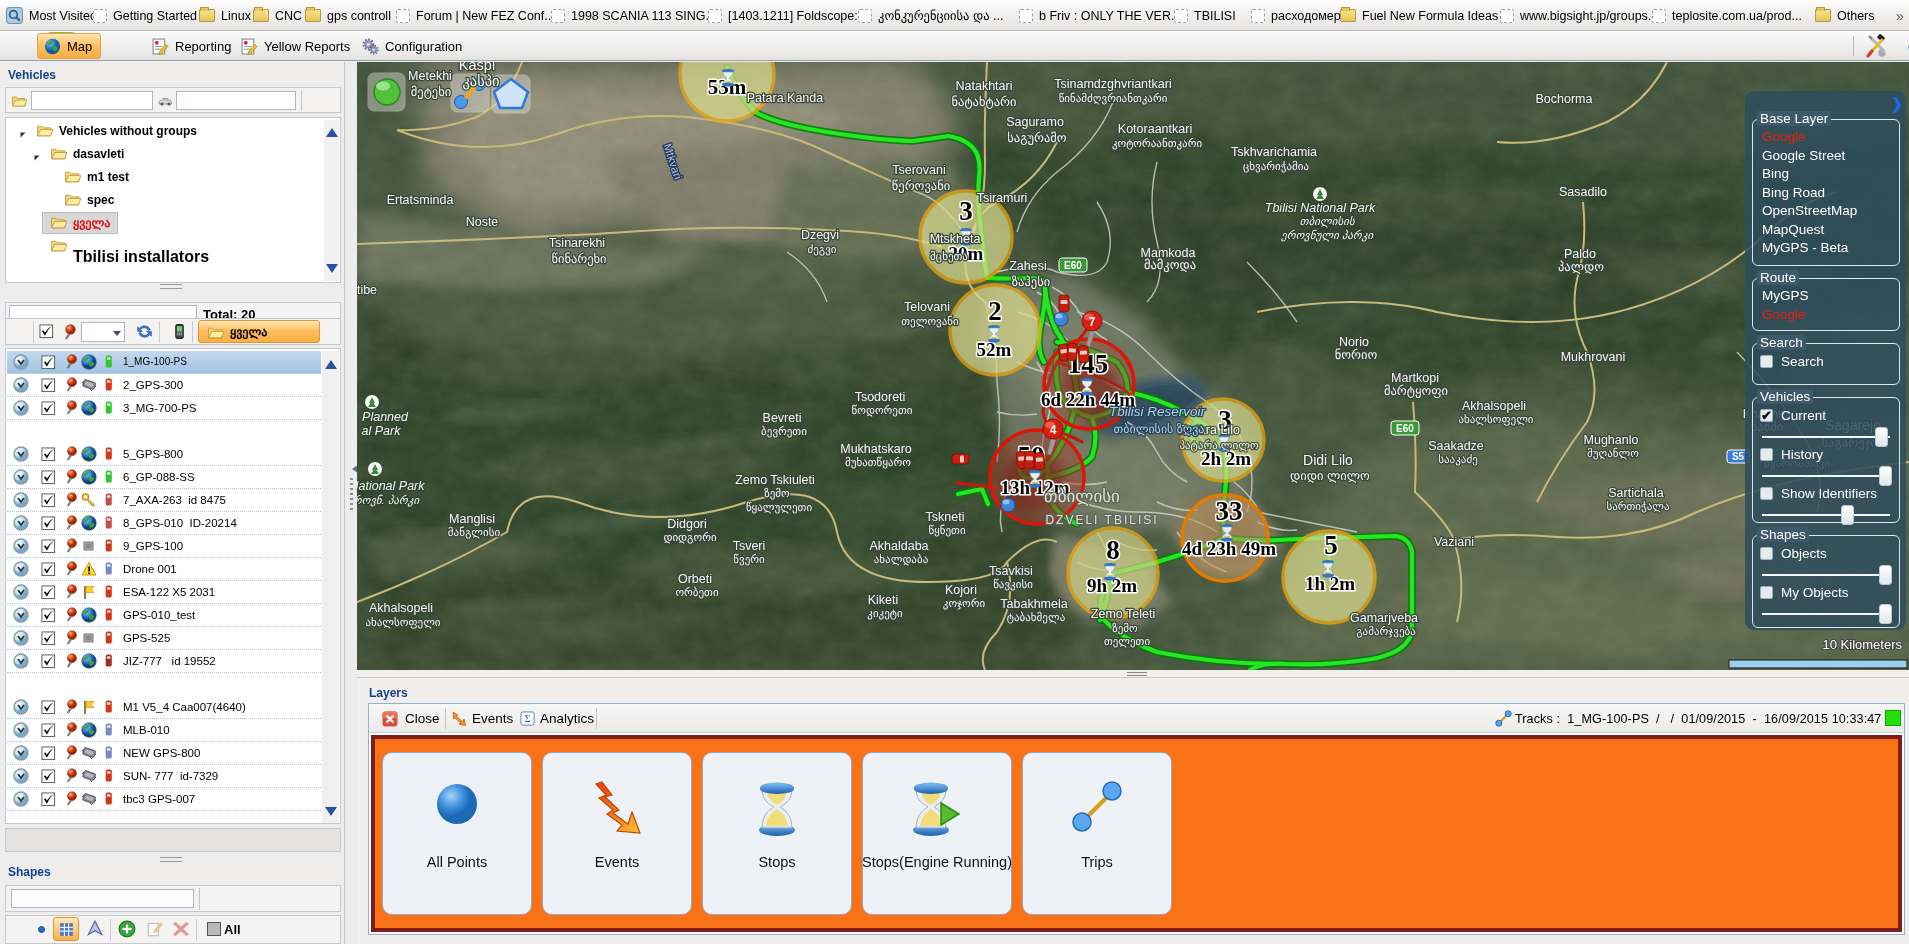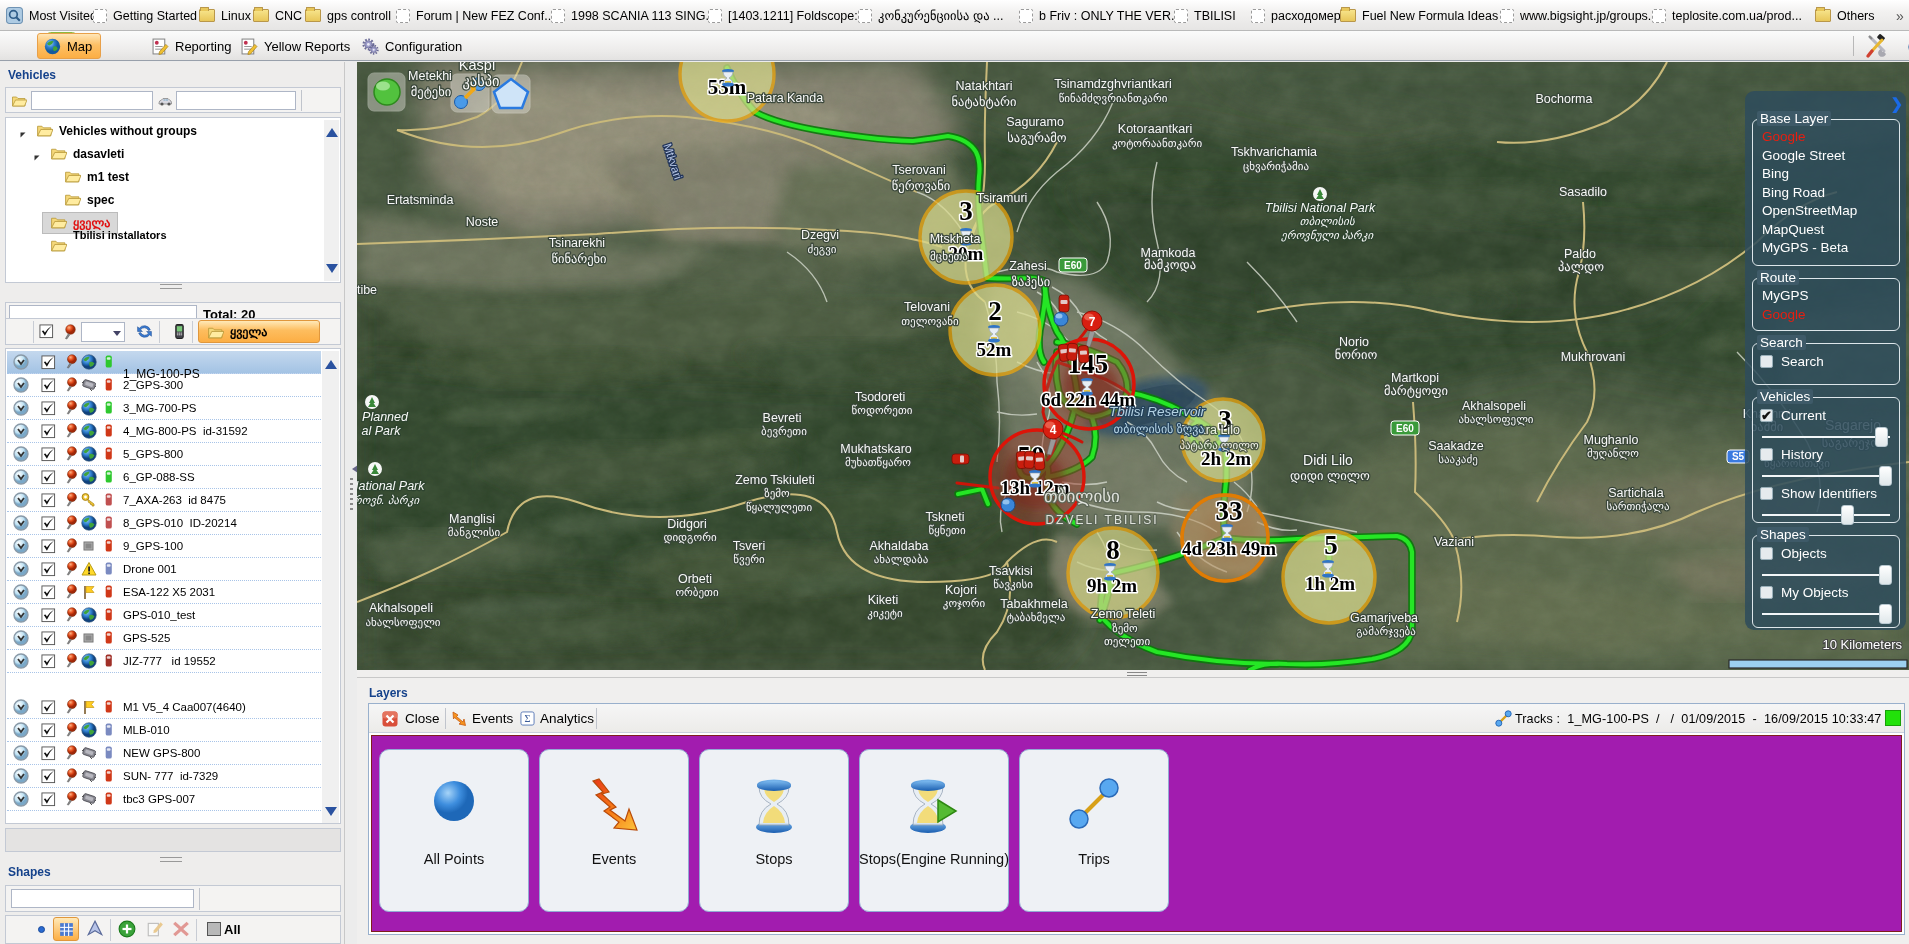--- a/index.html
+++ b/index.html
@@ -348,21 +348,21 @@
       </svg>
     <b class="abs" style="left:81px;top:75px;font-size:12px">spec</b>
     <div class="abs" style="left:36px;top:94px;width:76px;height:22px;background:#d8d8d8;border:1px solid #bbb"></div>
     <svg class="abs" style="left:44px;top:96px" width="17" height="17">
         <use href="#fold"></use>
       </svg>
     <b class="abs" style="left:67px;top:98px;font-size:12px;color:#e01010">ყველა</b>
     <svg class="abs" style="left:44px;top:119px" width="17" height="17">
         <use href="#fold"></use>
       </svg>
-    <b class="abs" style="left:67px;top:111px;font-size:11px">Tbilisi installators</b>
+    <b class="abs" style="left:67px;top:130px;font-size:16px">Tbilisi installators</b>
     <div class="abs" style="left:318px;top:2px;width:15px;height:161px;background:#f0f0f0"></div>
     <div class="abs" style="left:320px;top:4px;width:0;height:0;border:6px solid transparent;border-bottom:9px solid #2a52a0"></div>
     <div class="abs" style="left:320px;top:146px;width:0;height:0;border:6px solid transparent;border-top:9px solid #2a52a0"></div>
   </div>
 
   <div class="abs" style="left:160px;top:222px;width:22px;height:5px;border-top:1px solid #999;border-bottom:1px solid #999"></div>
 
   <div class="panelbox" style="left:5px; top:228px; width:336px; height:25px;margin-top:12px;">
     <input class="inp abs" style="left: 3px; top: 2px; width: 188px; height: 19px;">
     <b class="abs" style="left:197px;top:4px;font-size:13px">Total: 20</b>
@@ -406,21 +406,21 @@
         <svg class="abs" style="left:57px;top:3px" width="15" height="15">
           <use href="#pin"></use>
         </svg>
         <svg class="abs" style="left:74px;top:3px" width="16" height="16">
           <use href="#globe"></use>
         </svg>
         <svg class="abs" style="left:94px;top:3px" width="15" height="15" viewBox="0 0 16 16">
           <rect x="5" y="1.5" width="6.5" height="13" rx="2" fill="#2ec82e"></rect>
           <rect x="6.2" y="3.5" width="4" height="2.5" rx="1" fill="#fff" opacity="0.8"></rect>
         </svg>
-        <span class="abs" style="left:116px;top:16px;font-size:12px">1_MG-100-PS</span>
+        <span class="abs" style="left:116px;top:5px;font-size:10px">1_MG-100-PS</span>
       </div>
 <div class="vrow" style="top:25px;">
         <svg class="abs" style="left:6px;top:3px" width="16" height="16">
           <use href="#clock"></use>
         </svg>
         <svg class="abs" style="left:34px;top:4px" width="15" height="15">
           <use href="#cbx"></use>
         </svg>
         <svg class="abs" style="left:57px;top:3px" width="15" height="15">
           <use href="#pin"></use>
@@ -445,39 +445,20 @@
           <use href="#pin"></use>
         </svg>
         <svg class="abs" style="left:74px;top:3px" width="16" height="16">
           <use href="#globe"></use>
         </svg>
         <svg class="abs" style="left:94px;top:3px" width="15" height="15" viewBox="0 0 16 16">
           <rect x="5" y="1.5" width="6.5" height="13" rx="2" fill="#2ec82e"></rect>
           <rect x="6.2" y="3.5" width="4" height="2.5" rx="1" fill="#fff" opacity="0.8"></rect>
         </svg>
         <span class="abs" style="left:116px;top:5px;font-size:11.5px">3_MG-700-PS</span>
-      </div>
-<div class="vrow" style="top:71px;">
-        <svg class="abs" style="left:6px;top:3px" width="16" height="16">
-          <use href="#clock"></use>
-        </svg>
-        <svg class="abs" style="left:34px;top:4px" width="15" height="15">
-          <use href="#cbx"></use>
-        </svg>
-        <svg class="abs" style="left:57px;top:3px" width="15" height="15">
-          <use href="#pin"></use>
-        </svg>
-        <svg class="abs" style="left:74px;top:3px" width="16" height="16">
-          <use href="#globe"></use>
-        </svg>
-        <svg class="abs" style="left:94px;top:3px" width="15" height="15" viewBox="0 0 16 16">
-          <rect x="5" y="1.5" width="6.5" height="13" rx="2" fill="#d03818"></rect>
-          <rect x="6.2" y="3.5" width="4" height="2.5" rx="1" fill="#fff" opacity="0.8"></rect>
-        </svg>
-        <span class="abs" style="left:116px;top:5px;font-size:11.5px">4_MG-800-PS&nbsp; id-31592</span>
       </div>
 <div class="vrow" style="top:94px;">
         <svg class="abs" style="left:6px;top:3px" width="16" height="16">
           <use href="#clock"></use>
         </svg>
         <svg class="abs" style="left:34px;top:4px" width="15" height="15">
           <use href="#cbx"></use>
         </svg>
         <svg class="abs" style="left:57px;top:3px" width="15" height="15">
           <use href="#pin"></use>
@@ -1383,21 +1364,21 @@
       <span class="abs" style="left:171px;top:7px;font-size:13.5px">Analytics</span>
       <div class="abs" style="left:227px;top:4px;width:1px;height:21px;background:#c0c4cc"></div>
       <svg class="abs" style="left:1126px;top:6px" width="17" height="17" viewBox="0 0 17 17">
           <line x1="4" y1="13" x2="13" y2="4" stroke="#d8a018" stroke-width="2.4"></line>
           <circle cx="13.2" cy="3.8" r="3" fill="#58a8f0" stroke="#2a6ab8"></circle>
           <circle cx="3.8" cy="13.2" r="3" fill="#58a8f0" stroke="#2a6ab8"></circle>
         </svg>
       <span class="abs" style="left:1146px;top:8px;font-size:12.6px;white-space:nowrap;letter-spacing:0.1px">Tracks&nbsp;:&nbsp; 1_MG-100-PS&nbsp; /&nbsp;&nbsp; /&nbsp; 01/09/2015&nbsp; -&nbsp; 16/09/2015 10:33:47</span>
       <div class="abs" style="left:1516px;top:6px;width:16px;height:16px;background:#22e10a;border:1px solid #18a008"></div>
     </div>
-    <div class="abs" style="left:2px;top:31px;width:1531px;height:197px;background:#a21caf;border:1px solid #7f1d1d">
+    <div class="abs" style="left:2px;top:31px;width:1531px;height:197px;background:#f97316;border:4px solid #7f1d1d">
       <div class="lcard" style="left:7px"><svg width="46" height="46" viewBox="0 0 46 46">
             <defs>
               <radialGradient id="sph" cx="35%" cy="30%">
                 <stop offset="0%" stop-color="#a6d4f8"></stop>
                 <stop offset="60%" stop-color="#3e8ede"></stop>
                 <stop offset="100%" stop-color="#1e68b8"></stop>
               </radialGradient>
             </defs>
             <circle cx="23" cy="23" r="20" fill="url(#sph)"></circle>
           </svg><span>All Points</span></div>

